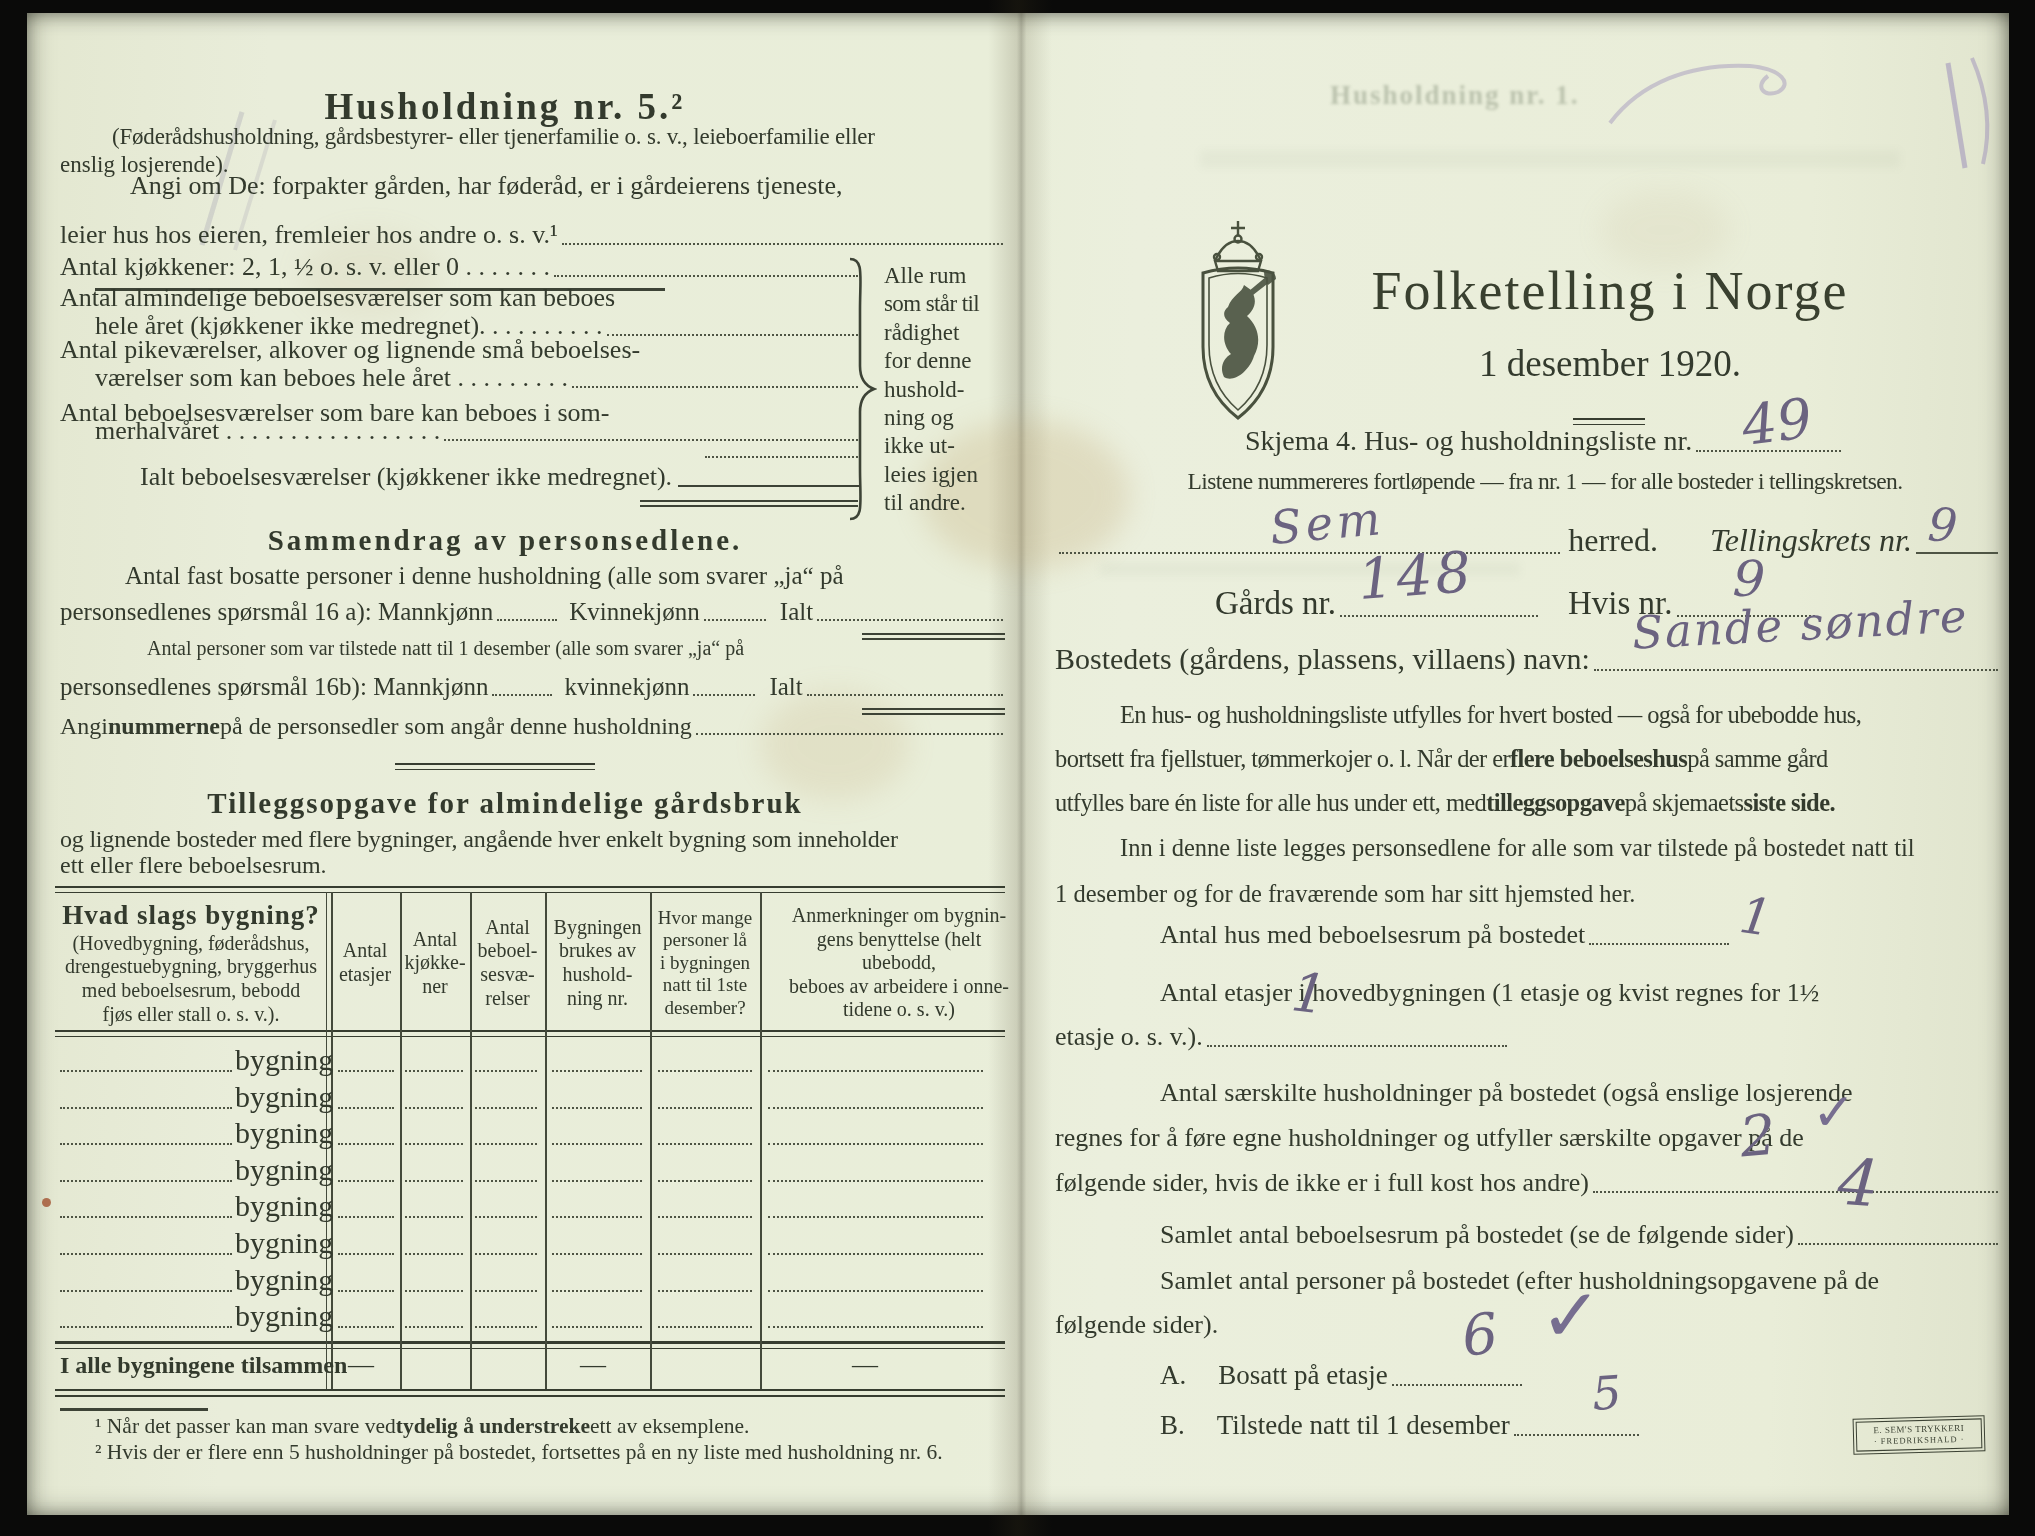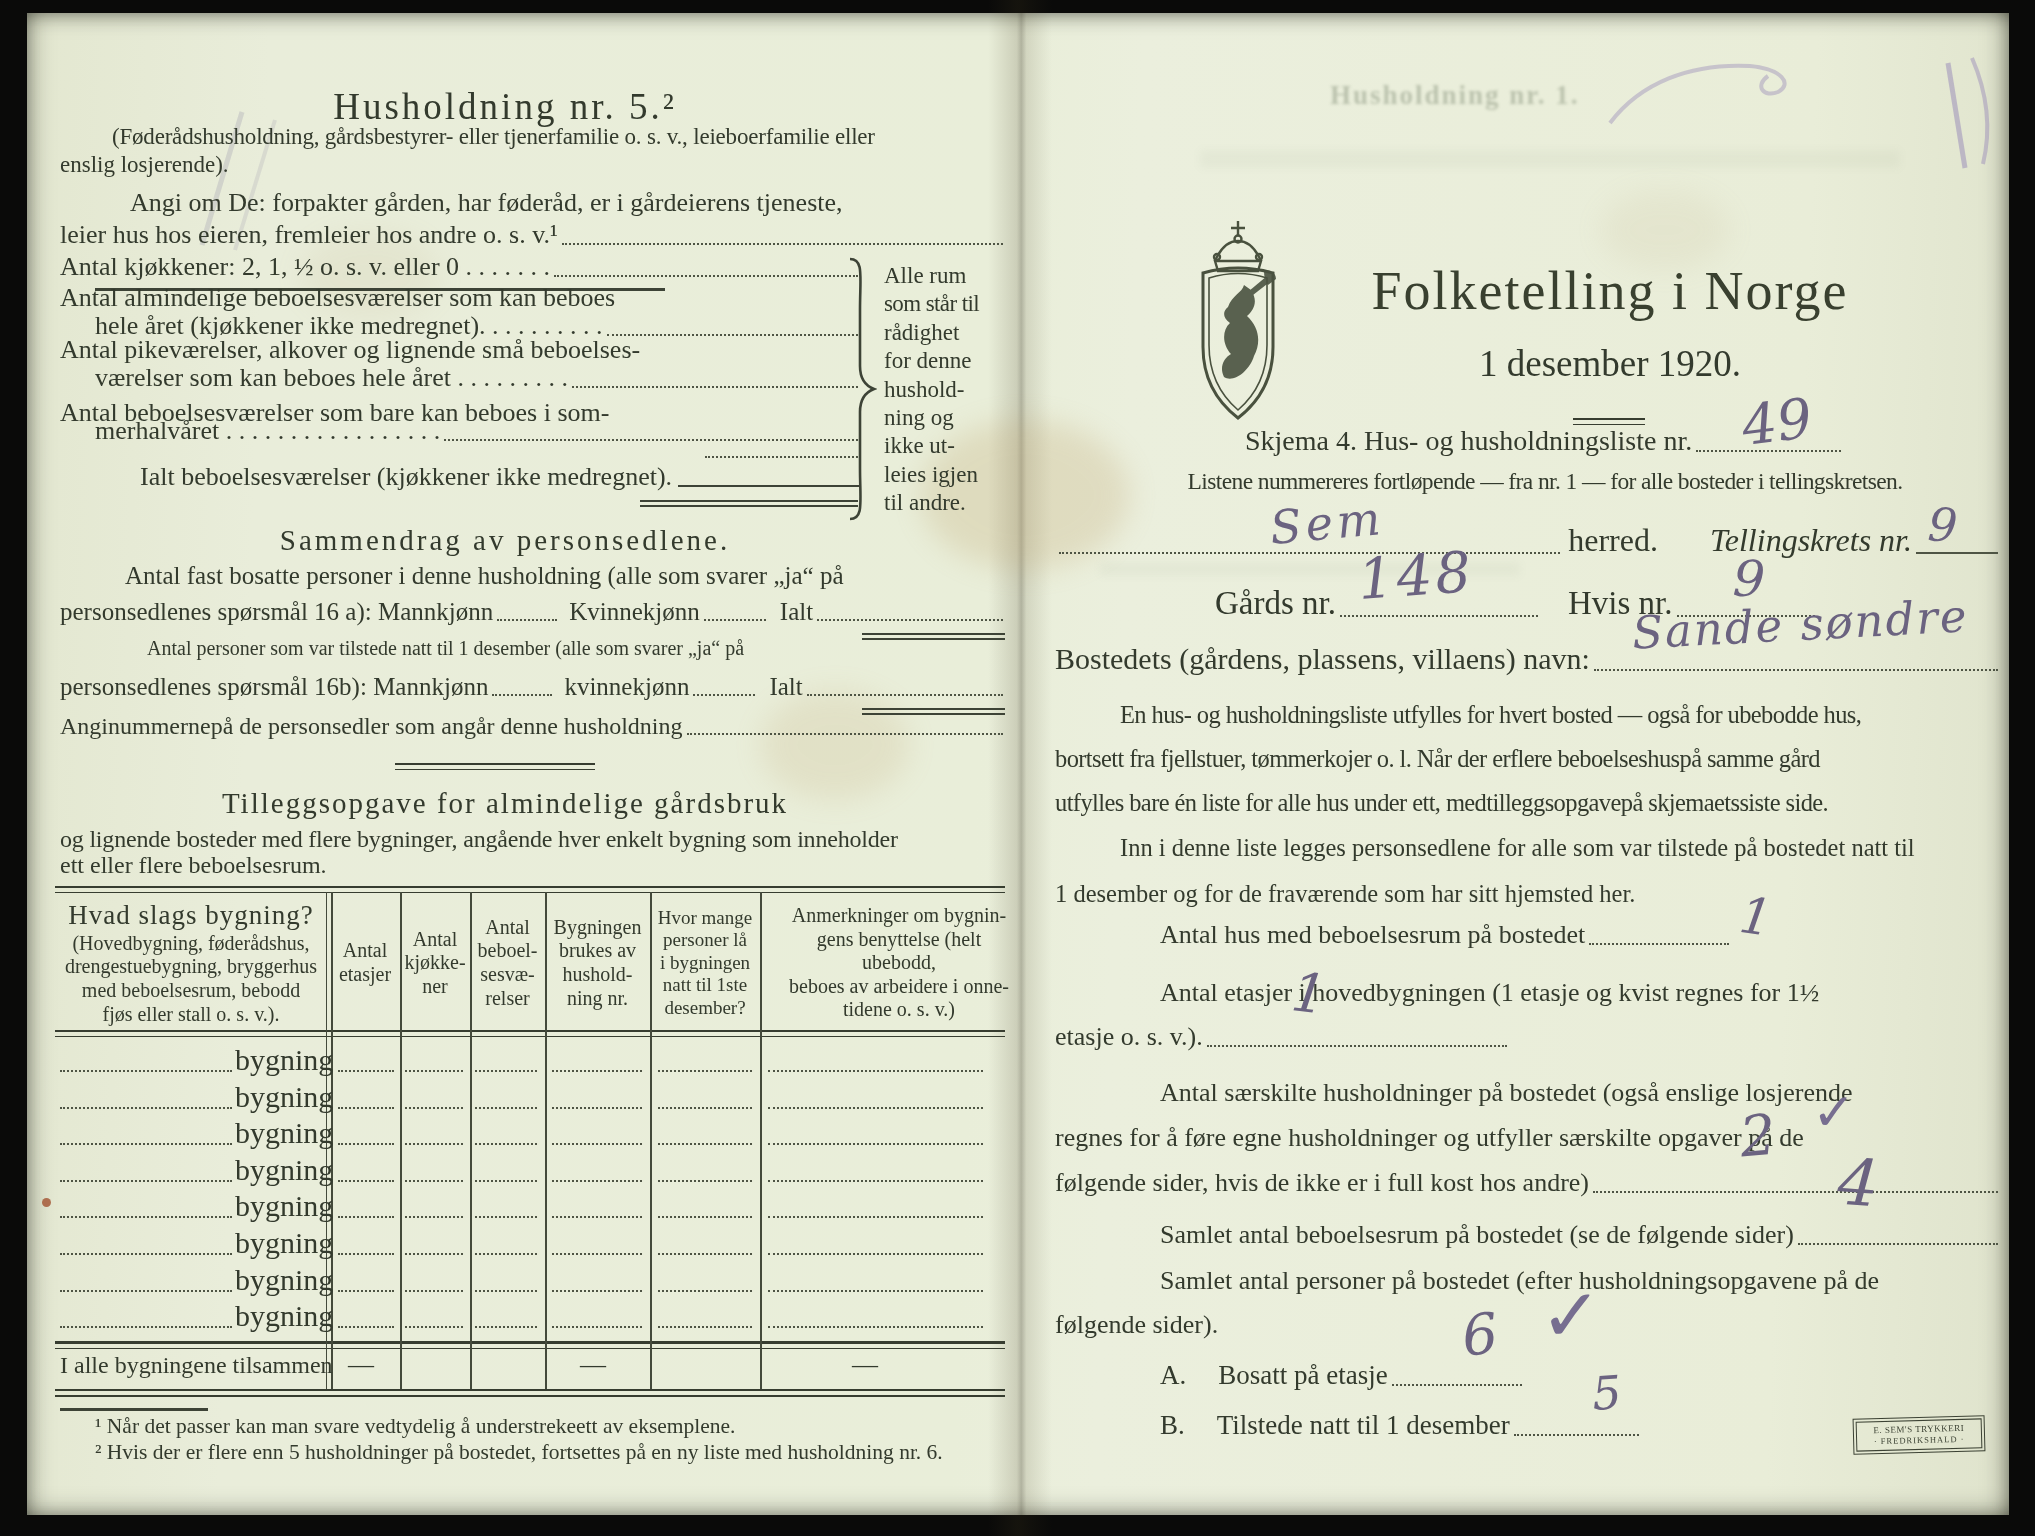--- a/index.html
+++ b/index.html
@@ -6,21 +6,21 @@
   .scan{position:relative;width:2035px;height:1536px;background:#0a0a09;overflow:hidden;
         font-family:"Liberation Serif","DejaVu Serif",serif;color:#333a2d;}
   .paper{position:absolute;left:27px;top:13px;width:1982px;height:1502px;
          background:linear-gradient(92deg,#e3e7d0 0%,#e9edda 12%,#e9eed9 48%,#ebefdd 55%,#e9edd8 88%,#dfe3cc 100%);
          box-shadow:inset 0 14px 22px -14px rgba(20,22,12,.55), inset 0 -16px 24px -16px rgba(20,22,12,.5),
                     inset 18px 0 26px -18px rgba(20,22,12,.5), inset -18px 0 26px -18px rgba(20,22,12,.55);}
   .gutter{position:absolute;left:988px;top:0;width:64px;height:100%;
           background:linear-gradient(90deg,rgba(60,55,30,0) 0%,rgba(70,62,35,.18) 45%,rgba(45,40,22,.30) 52%,rgba(70,62,35,.14) 60%,rgba(60,55,30,0) 100%);}
   .t{position:absolute;white-space:nowrap;}
   .ctr{text-align:center;}
-  .b{font-weight:normal;}
+  .b{font-weight:bold;}
   .flexline{position:absolute;display:flex;align-items:baseline;white-space:nowrap;}
   .dots{display:inline-block;border-bottom:2px dotted #4e5444;height:2px;align-self:flex-end;margin:0 2px 5px 4px;}
   .grow{flex:1 1 auto;}
   .dotline{position:absolute;border-bottom:2px dotted #4e5444;}
   .sline{position:absolute;border-bottom:2px solid #3d4336;}
   .hr2{position:absolute;height:4px;border-top:2px solid #373d30;border-bottom:1px solid #373d30;}
   .vl{position:absolute;width:0;border-left:2px solid #444a3b;}
   .vlt{position:absolute;width:0;border-left:1.5px solid #444a3b;}
   .hw{position:absolute;font-family:"DejaVu Serif",serif;font-style:italic;color:#6b637d ;color:#6b6380;white-space:nowrap;}
   .hcell{position:absolute;display:flex;flex-direction:column;justify-content:center;align-items:center;
@@ -57,21 +57,21 @@
     <path d="M60 95 C90 55 140 35 200 38 C232 41 243 56 228 64 C214 70 204 58 218 48" stroke="#9d90ba" stroke-width="4" fill="none" opacity="0.45"></path>
     <path d="M398 35 L415 140" stroke="#9d90ba" stroke-width="5" fill="none" opacity="0.55"></path>
     <path d="M422 30 C436 62 442 98 433 136" stroke="#9d90ba" stroke-width="4" fill="none" opacity="0.5"></path>
   </svg>
 
   <div class="t b ctr" style="left:60px;top:85px;width:890px;font-size:37px;letter-spacing:3px;">Husholdning nr. 5.²</div>
 
   <div class="t" style="left:112px;top:124px;font-size:23px;letter-spacing:-0.2px;">(Føderådshusholdning, gårdsbestyrer- eller tjenerfamilie o. s. v., leieboerfamilie eller</div>
   <div class="t" style="left:60px;top:152px;font-size:23px;">enslig losjerende).</div>
 
-  <div class="t" style="left:130px;top:188px;font-size:26px;text-align:center;">Angi om De:  forpakter gården, har føderåd, er i gårdeierens tjeneste,</div>
+  <div class="t" style="left:130px;top:171px;font-size:26px;text-align:center;">Angi om De:  forpakter gården, har føderåd, er i gårdeierens tjeneste,</div>
   <div class="flexline" style="left:60px;top:220px;width:945px;font-size:26px;">
     <span>leier hus hos eieren, fremleier hos andre o. s. v.¹</span>
       <span class="dots grow"></span>
   </div>
 
   <div class="flexline" style="left:60px;top:252px;width:800px;font-size:26px;">
     <span>Antal kjøkkener: 2, 1, ½ o. s. v. eller 0 . . . . . . .</span>
       <span class="dots grow"></span>
   </div>
   <div class="sline" style="left:95px;top:288px;width:570px;border-bottom-width:3px;"></div>

